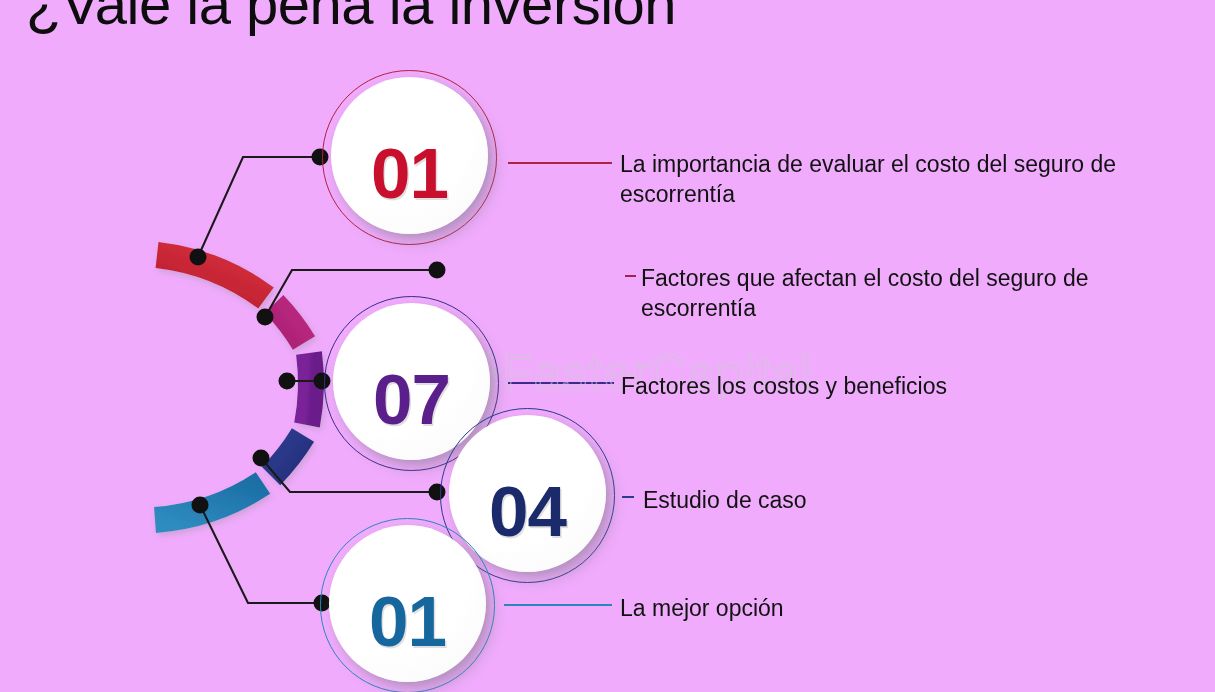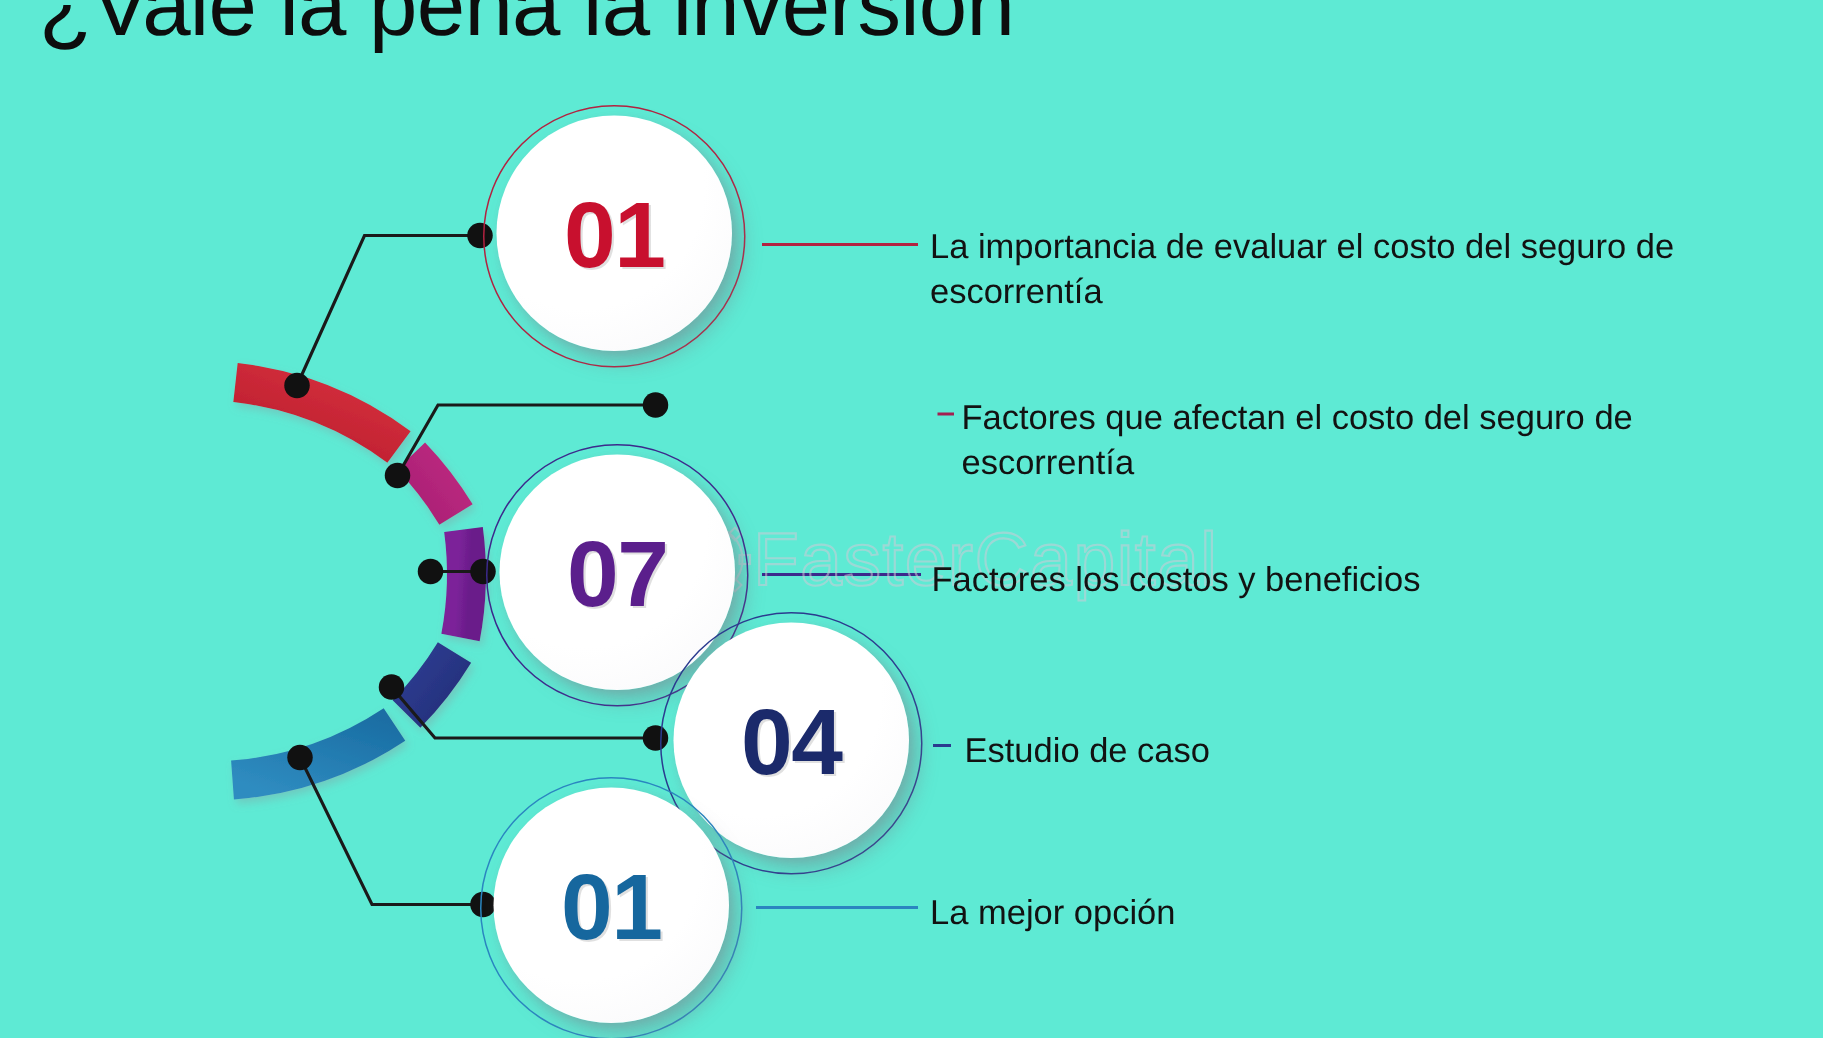--- a/index.html
+++ b/index.html
@@ -9,21 +9,21 @@
     height: 692px;
     overflow: hidden;
     background: #ffffff;
     font-family: "Liberation Sans", sans-serif;
   }
 
   #slide {
     position: relative;
     width: 1215px;
     height: 692px;
-    background: #5eead4;
+    background: #f0abfc;
     overflow: hidden;
   }
 
   
   #title {
     position: absolute;
     left: 26px;
     top: -26px;
     font-size: 58px;
     font-weight: 400;
@@ -85,27 +85,27 @@
     width: 157px;
     height: 157px;
     border-radius: 50%;
     background: radial-gradient(circle at 36% 30%, #ffffff 55%, #fbfbfc 78%, #f2f2f4 100%);
     box-shadow: 7px 8px 13px rgba(120,120,132,0.40),
                 2px 2px 5px rgba(140,140,150,0.22);
   }
   .node .num {
     position: absolute;
     left: 0;
-    top: 0;
+    top: 16px;
     width: 175px;
     height: 175px;
     display: flex;
     align-items: center;
     justify-content: center;
-    font-size: 62px;
+    font-size: 71px;
     font-weight: 700;
     letter-spacing: -1px;
     color: currentColor;
     text-shadow: 1.5px 1.5px 0 rgba(0,0,0,0.12);
   }
 
   
   .label {
     position: absolute;
     font-size: 23px;

